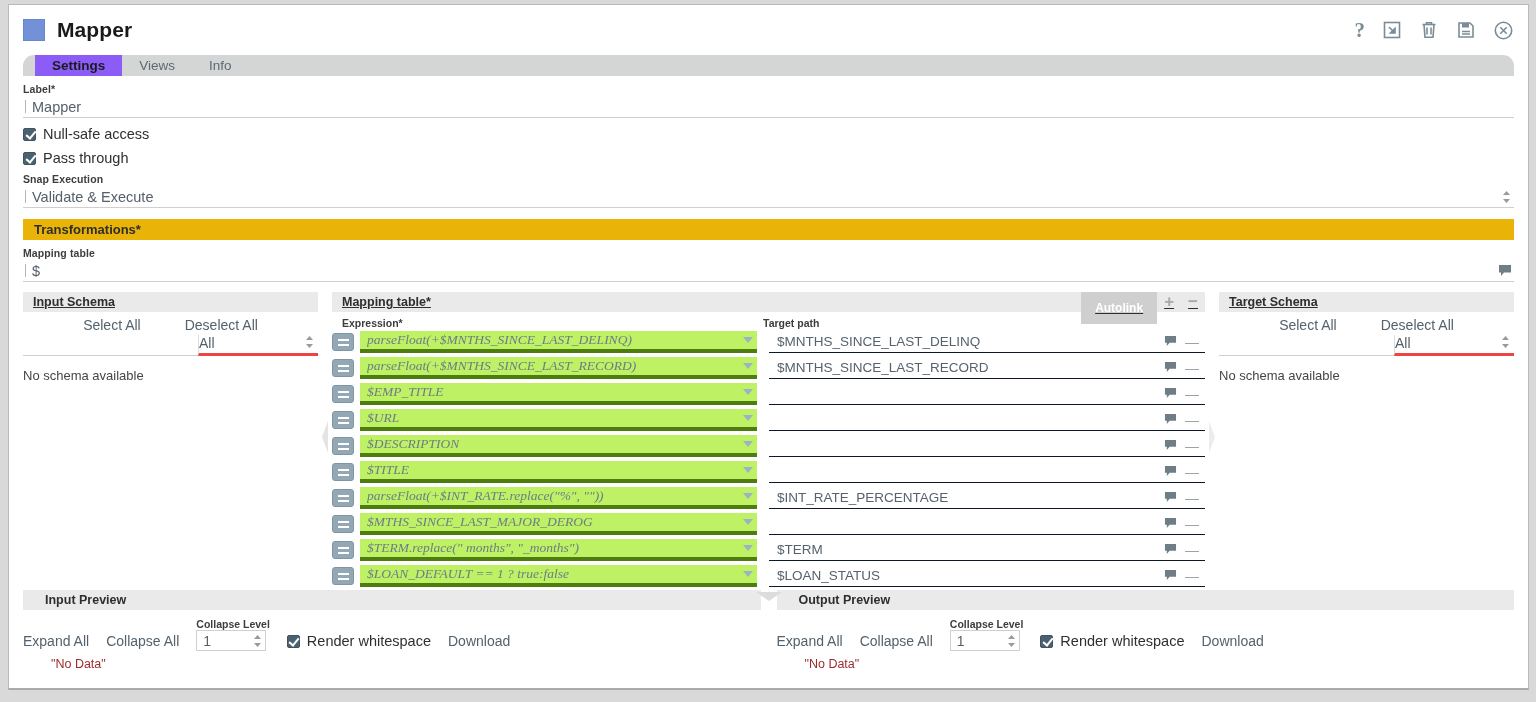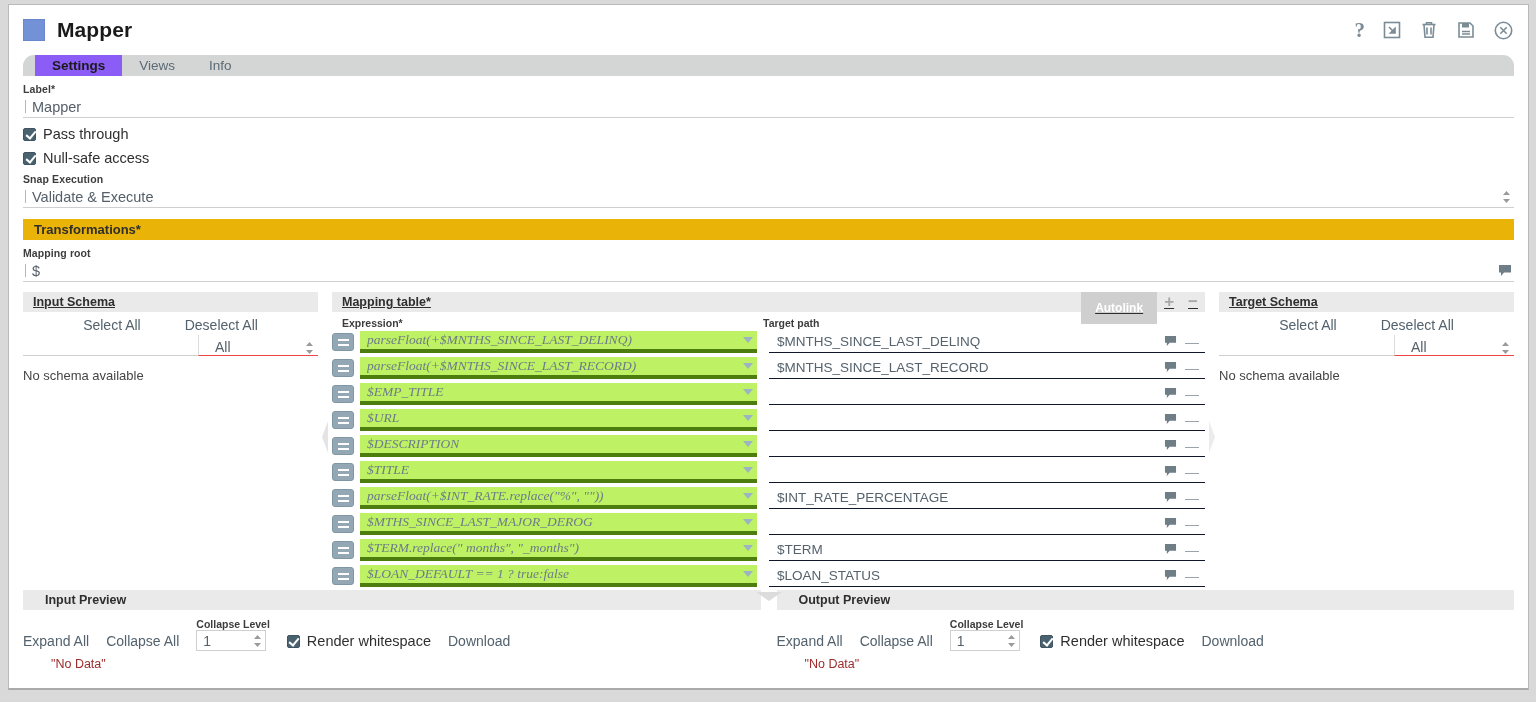--- a/index.html
+++ b/index.html
@@ -195,24 +195,24 @@
   .schema-links span { cursor: pointer; }
   .schema-filter {
     display: flex; margin-top: 2px; height: 21px;
   }
   .schema-filter .fbox {
     flex: 1;
     border-bottom: 1px solid #cfcfcf;
   }
   .schema-filter .fsel {
     width: 120px;
-    border-bottom: 1px solid #ef4444;
+    border-bottom: 3px solid #ef4444;
     border-left: 1px solid #dcdcdc;
-    display: flex; align-items: flex-end;
-    padding-left: 16px;
+    display: flex; align-items: flex-start;
+    padding-left: 0;
     font-size: 14px; color: #55606a;
     cursor: pointer;
   }
   .schema-filter .fsel .spinner { margin-left: auto; margin-right: 4px; line-height: 0; }
   .schema-empty {
     font-size: 13px;
     color: #454545;
     margin-top: 12px;
   }
 
@@ -416,42 +416,42 @@
     <div class="content">
 
       <div class="fieldlabel">Label*</div>
       <div class="textfield">
         <span class="caret"></span>
         <span class="val">Mapper</span>
       </div>
 
       <div class="checkrow">
         <span class="cbox"></span>
-        <span>Pass through</span>
+        <span>Null-safe access</span>
       </div>
       <div class="checkrow">
         <span class="cbox"></span>
-        <span>Null-safe access</span>
+        <span>Pass through</span>
       </div>
 
       <div class="fieldlabel">Snap Execution</div>
       <div class="textfield">
         <span class="caret"></span>
         <span class="val">Validate &amp; Execute</span>
         <span class="spinner">
           <svg width="9" height="14" viewBox="0 0 9 14">
               <path d="M4.5 1 L8 5 L1 5 Z" fill="#9a9a9a"></path>
               <path d="M4.5 13 L8 9 L1 9 Z" fill="#9a9a9a"></path>
             </svg>
         </span>
       </div>
 
       <div class="sectionbar">Transformations*</div>
 
-      <div class="fieldlabel">Mapping root</div>
+      <div class="fieldlabel">Mapping table</div>
       <div class="textfield">
         <span class="caret"></span>
         <span class="val">$</span>
         <span class="rt-comment">
           <svg width="14" height="13" viewBox="0 0 14 13">
               <path d="M1 1 H13 V8.5 H6 L3 12 V8.5 H1 Z" fill="#6f7d87"></path>
             </svg>
         </span>
       </div>
 

